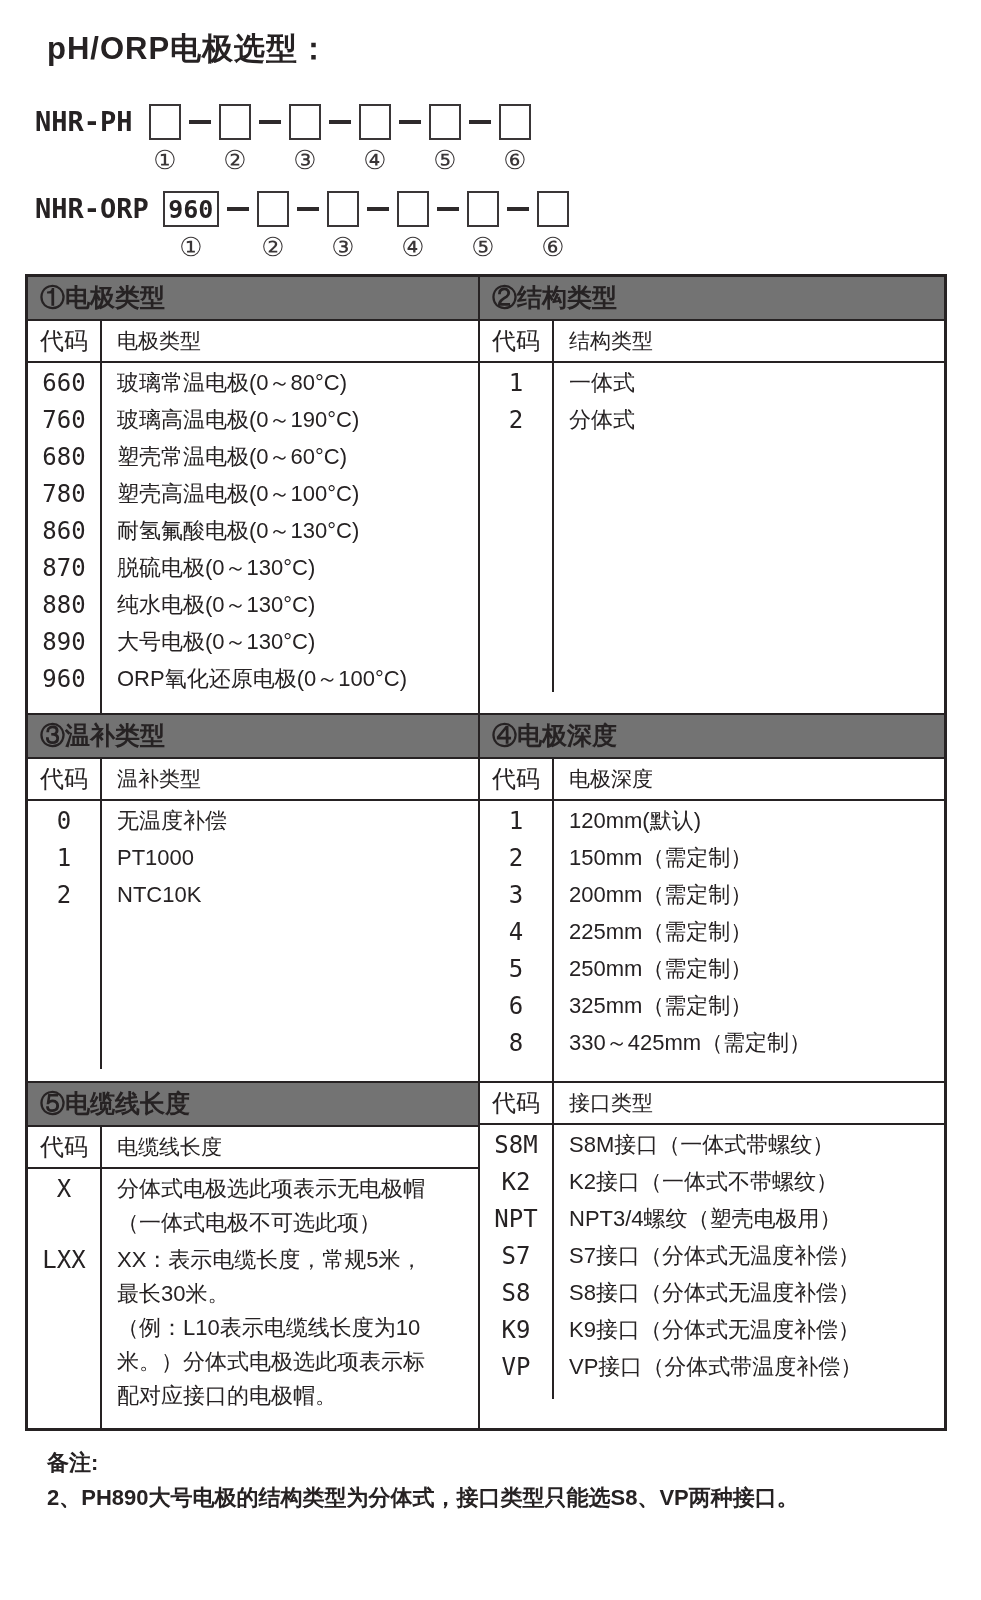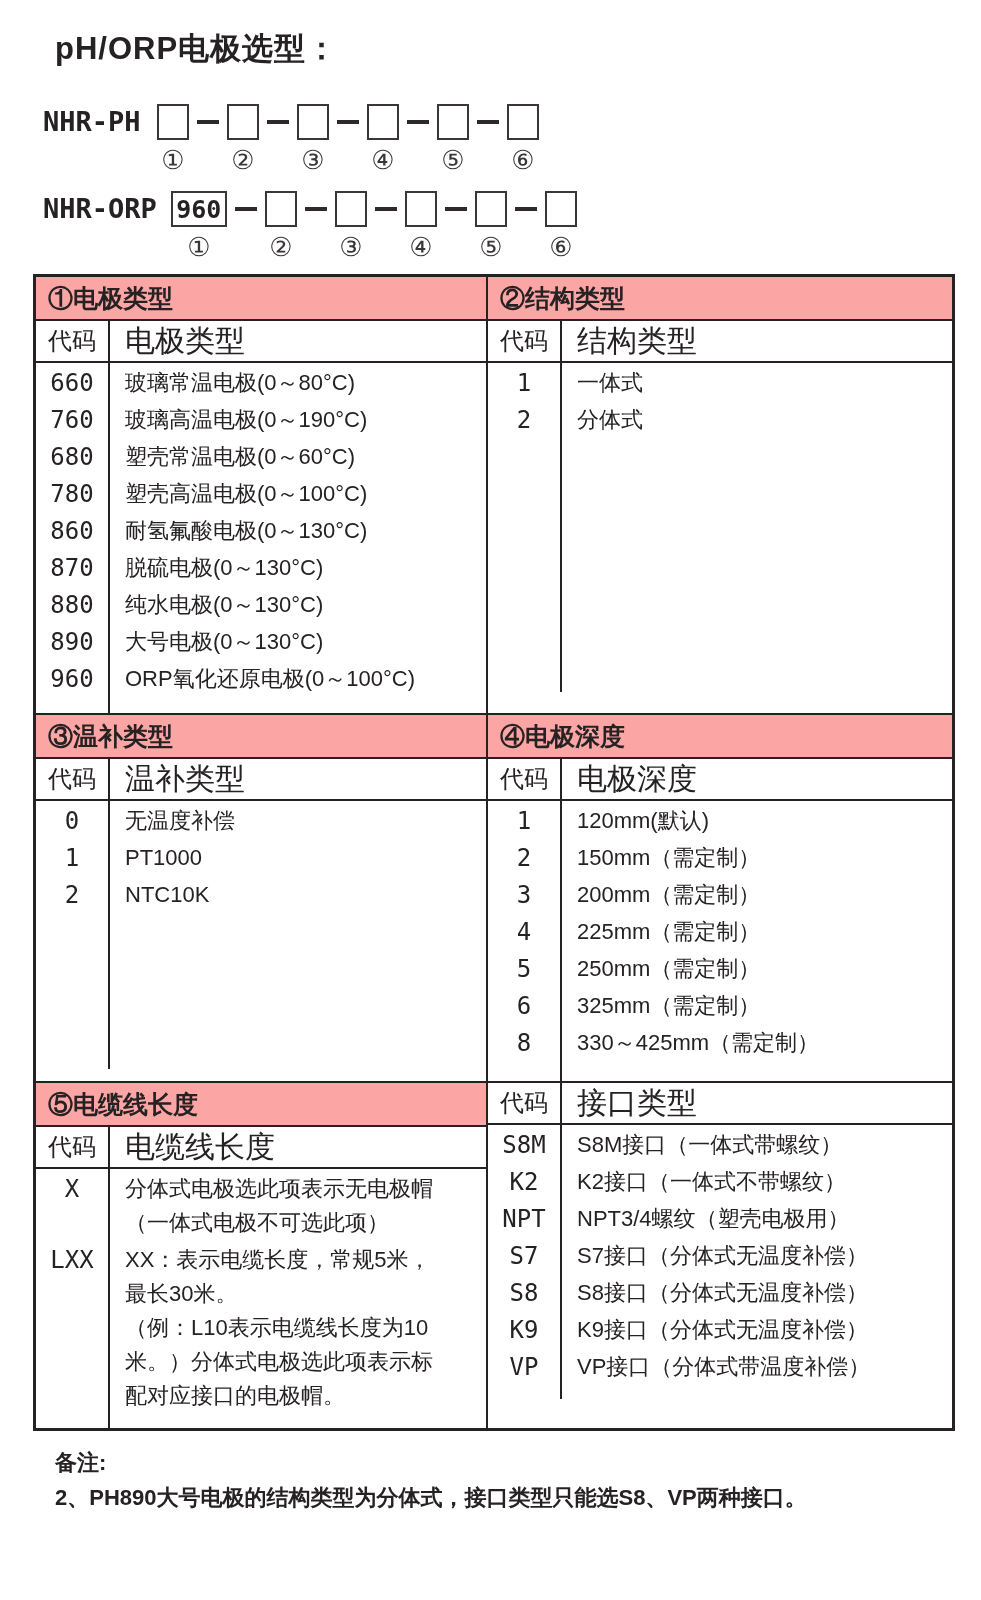--- a/index.html
+++ b/index.html
@@ -1,20 +1,20 @@
 <!DOCTYPE html>
 <html><head>
 <meta charset="utf-8">
 <style>
   html,body{margin:0;padding:0;background:#ffffff;}
   .page{
     position:relative;
     width:981px;height:1600px;
     box-sizing:border-box;
-    padding:26px 26px 0 33px;
+    padding:26px 26px 0 25px;
     background:#ffffff;
     overflow:hidden;
     color:#262223;
     font-family:"Liberation Sans", sans-serif;
     border-radius:7px;
   }
   .page-title{
     margin:2px 0 0 22px;
     font-size:31px;
     font-weight:bold;
@@ -70,27 +70,28 @@
     box-sizing:border-box;
   }
   .band{
     display:grid;
     grid-template-columns:450px 1fr;
   }
   .band + .band{border-top:2px solid #262223;}
   .section{display:flex;flex-direction:column;box-sizing:border-box;}
   .section.right{border-left:2px solid #262223;}
   .sec-header{
-    background:#fca5a5;
+    background:#737373;
     border-bottom:2px solid #262223;
     height:42px;
     line-height:42px;
     padding-left:12px;
     font-size:25px;
     font-weight:bold;
+    font-family:Liberation Serif, serif;
   }
   table.sec-table{
     border-collapse:collapse;
     width:100%;
     table-layout:fixed;
   }
   table.sec-table td{
     padding:0;
     vertical-align:top;
     font-size:22px;
@@ -104,21 +105,21 @@
     font-size:24px;
   }
   table.sec-table td.desc{
     padding-left:15px;
     white-space:pre-line;
   }
   tr.subhead td{
     border-bottom:2px solid #262223;
     height:40px;
     line-height:40px;
-    font-size:30px;
+    font-size:21px;
     font-family:"Liberation Sans", sans-serif;
   }
   tr.subhead td.code{font-family:"Liberation Sans", sans-serif;}
   tr.datarow td{padding-top:3px;}
   
   .notes{
     margin:14px 0 0 22px;
     width:905px;
     font-size:22px;
     font-weight:bold;

